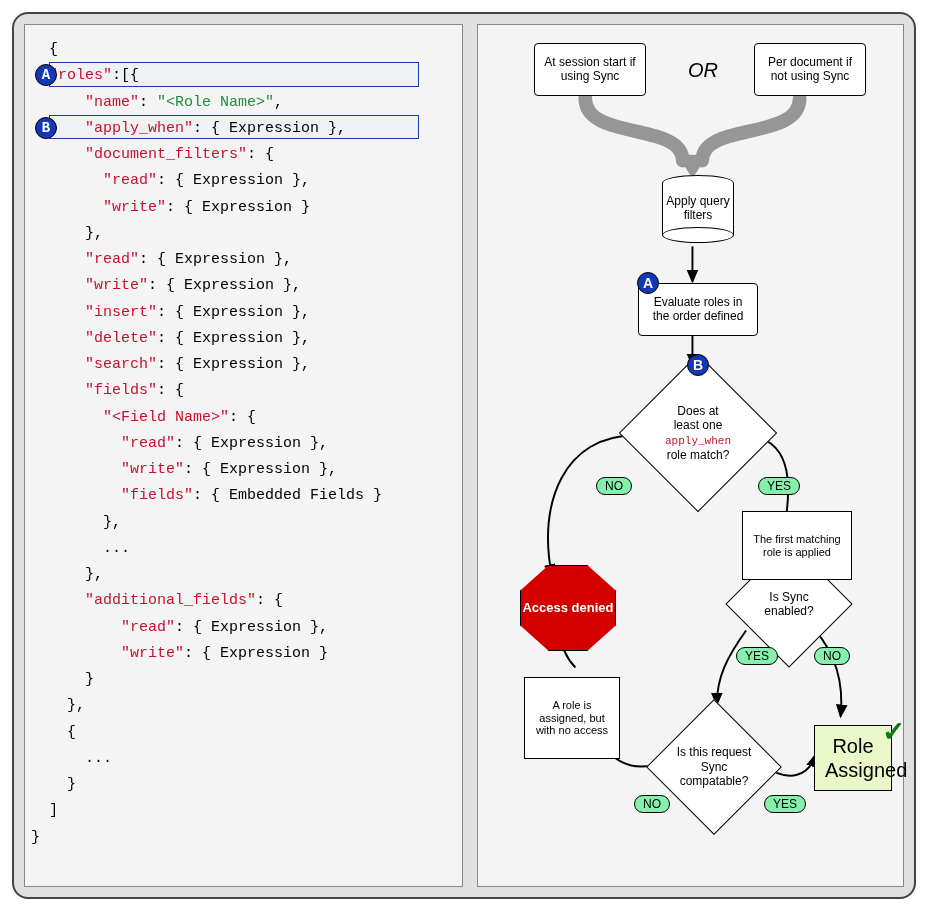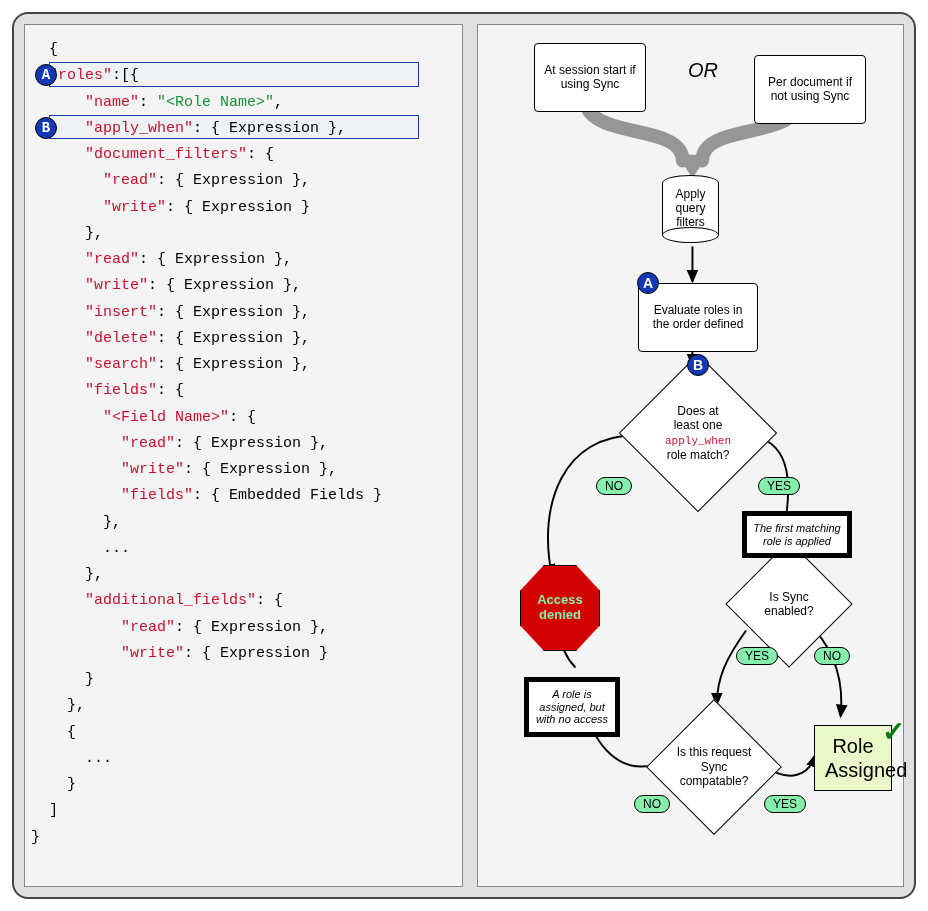--- a/index.html
+++ b/index.html
@@ -56,21 +56,21 @@
   }
   
   .flow-panel { position: relative; }
   .flow-box {
     position: absolute;
     background: #fff;
     border: 1px solid #000;
     border-radius: 4px;
     font-size: 12px;
     text-align: center;
-    padding: 19px 6px;
+    padding: 11px 6px;
     line-height: 1.2;
   }
   .diamond {
     position: absolute;
     width: 110px; height: 110px;
     background: #fff;
     border: 1px solid #000;
     transform: rotate(45deg);
   }
   .diamond .inner {
@@ -86,23 +86,23 @@
     position: absolute;
     background: #86efac;
     border: 1px solid #000;
     border-radius: 999px;
     font-size: 12px;
     padding: 1px 8px;
     z-index: 4;
   }
   .stop-sign {
     position: absolute;
-    width: 80px; height: 86px;
+    width: 96px; height: 86px;
     background: #d40000;
-    color: #86efac;
+    color: #ffffff;
     font-weight: bold;
     font-size: 13px;
     display: flex; align-items: center; justify-content: center;
     text-align: center;
     clip-path: polygon(30% 0%, 70% 0%, 100% 30%, 100% 70%, 70% 100%, 30% 100%, 0% 70%, 0% 30%);
     border: 1px solid #000;
     line-height: 1.15;
     z-index: 3;
   }
   .success-box {
@@ -117,21 +117,21 @@
   }
   .check {
     position: absolute;
     font-size: 28px;
     color: #0c7a0c;
     font-weight: bold;
     z-index: 4;
   }
   svg.arrows { position: absolute; inset: 0; width: 100%; height: 100%; pointer-events: none; }
   .or-label { position: absolute; font-style: italic; font-size: 20px; color: #000000; }
-  .note { position: absolute; background: #fff; border: 5px solid #000000; font-size: 11px; font-style: italic; padding: 6px 5px; text-align: center; line-height: 1.15; z-index: 2; }
+  .note { position: absolute; background: #fff; border: 1px solid #000000; font-size: 11px; padding: 21px 5px; text-align: center; line-height: 1.15; z-index: 2; }
   .cyl-top, .cyl-bot {
     position: absolute; left:0; right:0; height:16px;
     background:#fff; border:1px solid #000; border-radius: 50%;
   }
   .cyl-body {
     position:absolute; left:0; right:0; top:8px; bottom:8px;
     background:#fff; border-left:1px solid #000; border-right:1px solid #000;
     display:flex; align-items:center; justify-content:center;
     font-size:12px; text-align:center; line-height:1.15;
   }
@@ -204,24 +204,24 @@
       <path d="M346,612 C370,640 375,670 372,700" stroke="#000" stroke-width="2" fill="none" marker-end="url(#ah)"></path>
 
       <path d="M292,750 C320,770 340,760 346,740" stroke="#000" stroke-width="2" fill="none" marker-end="url(#ah)"></path>
 
       <path d="M180,750 C140,760 115,720 110,690" stroke="#000" stroke-width="2" fill="none" marker-end="url(#ah)"></path>
 
       <path d="M100,650 C90,640 86,628 86,618" stroke="#000" stroke-width="2" fill="none" marker-end="url(#ah)"></path>
     </svg>
 
     <div class="flow-box" style="left:56px; top:18px; width:112px;">At session start if using Sync</div>
-    <div class="flow-box" style="left:276px; top:18px; width:112px;margin-top:12px;">Per document if not using Sync</div>
+    <div class="flow-box" style="left:276px; top:18px; width:112px;">Per document if not using Sync</div>
     <div class="or-label" style="left:210px; top:34px;">OR</div>
 
-    <div style="position:absolute; left:184px; top:150px; width:57px; height:68px;">
+    <div style="position:absolute; left:184px; top:150px; width:72px; height:68px;">
       <div class="cyl-top" style="top:0;"></div>
       <div class="cyl-body">
           <span>Apply query filters</span>
         </div>
       <div class="cyl-bot" style="bottom:0;"></div>
     </div>
 
     <div class="flow-box" style="left:160px; top:258px; width:120px;">
       <div class="badge" style="left:-2px; top:-12px;">A</div>
       <span>Evaluate roles in the order defined</span>

